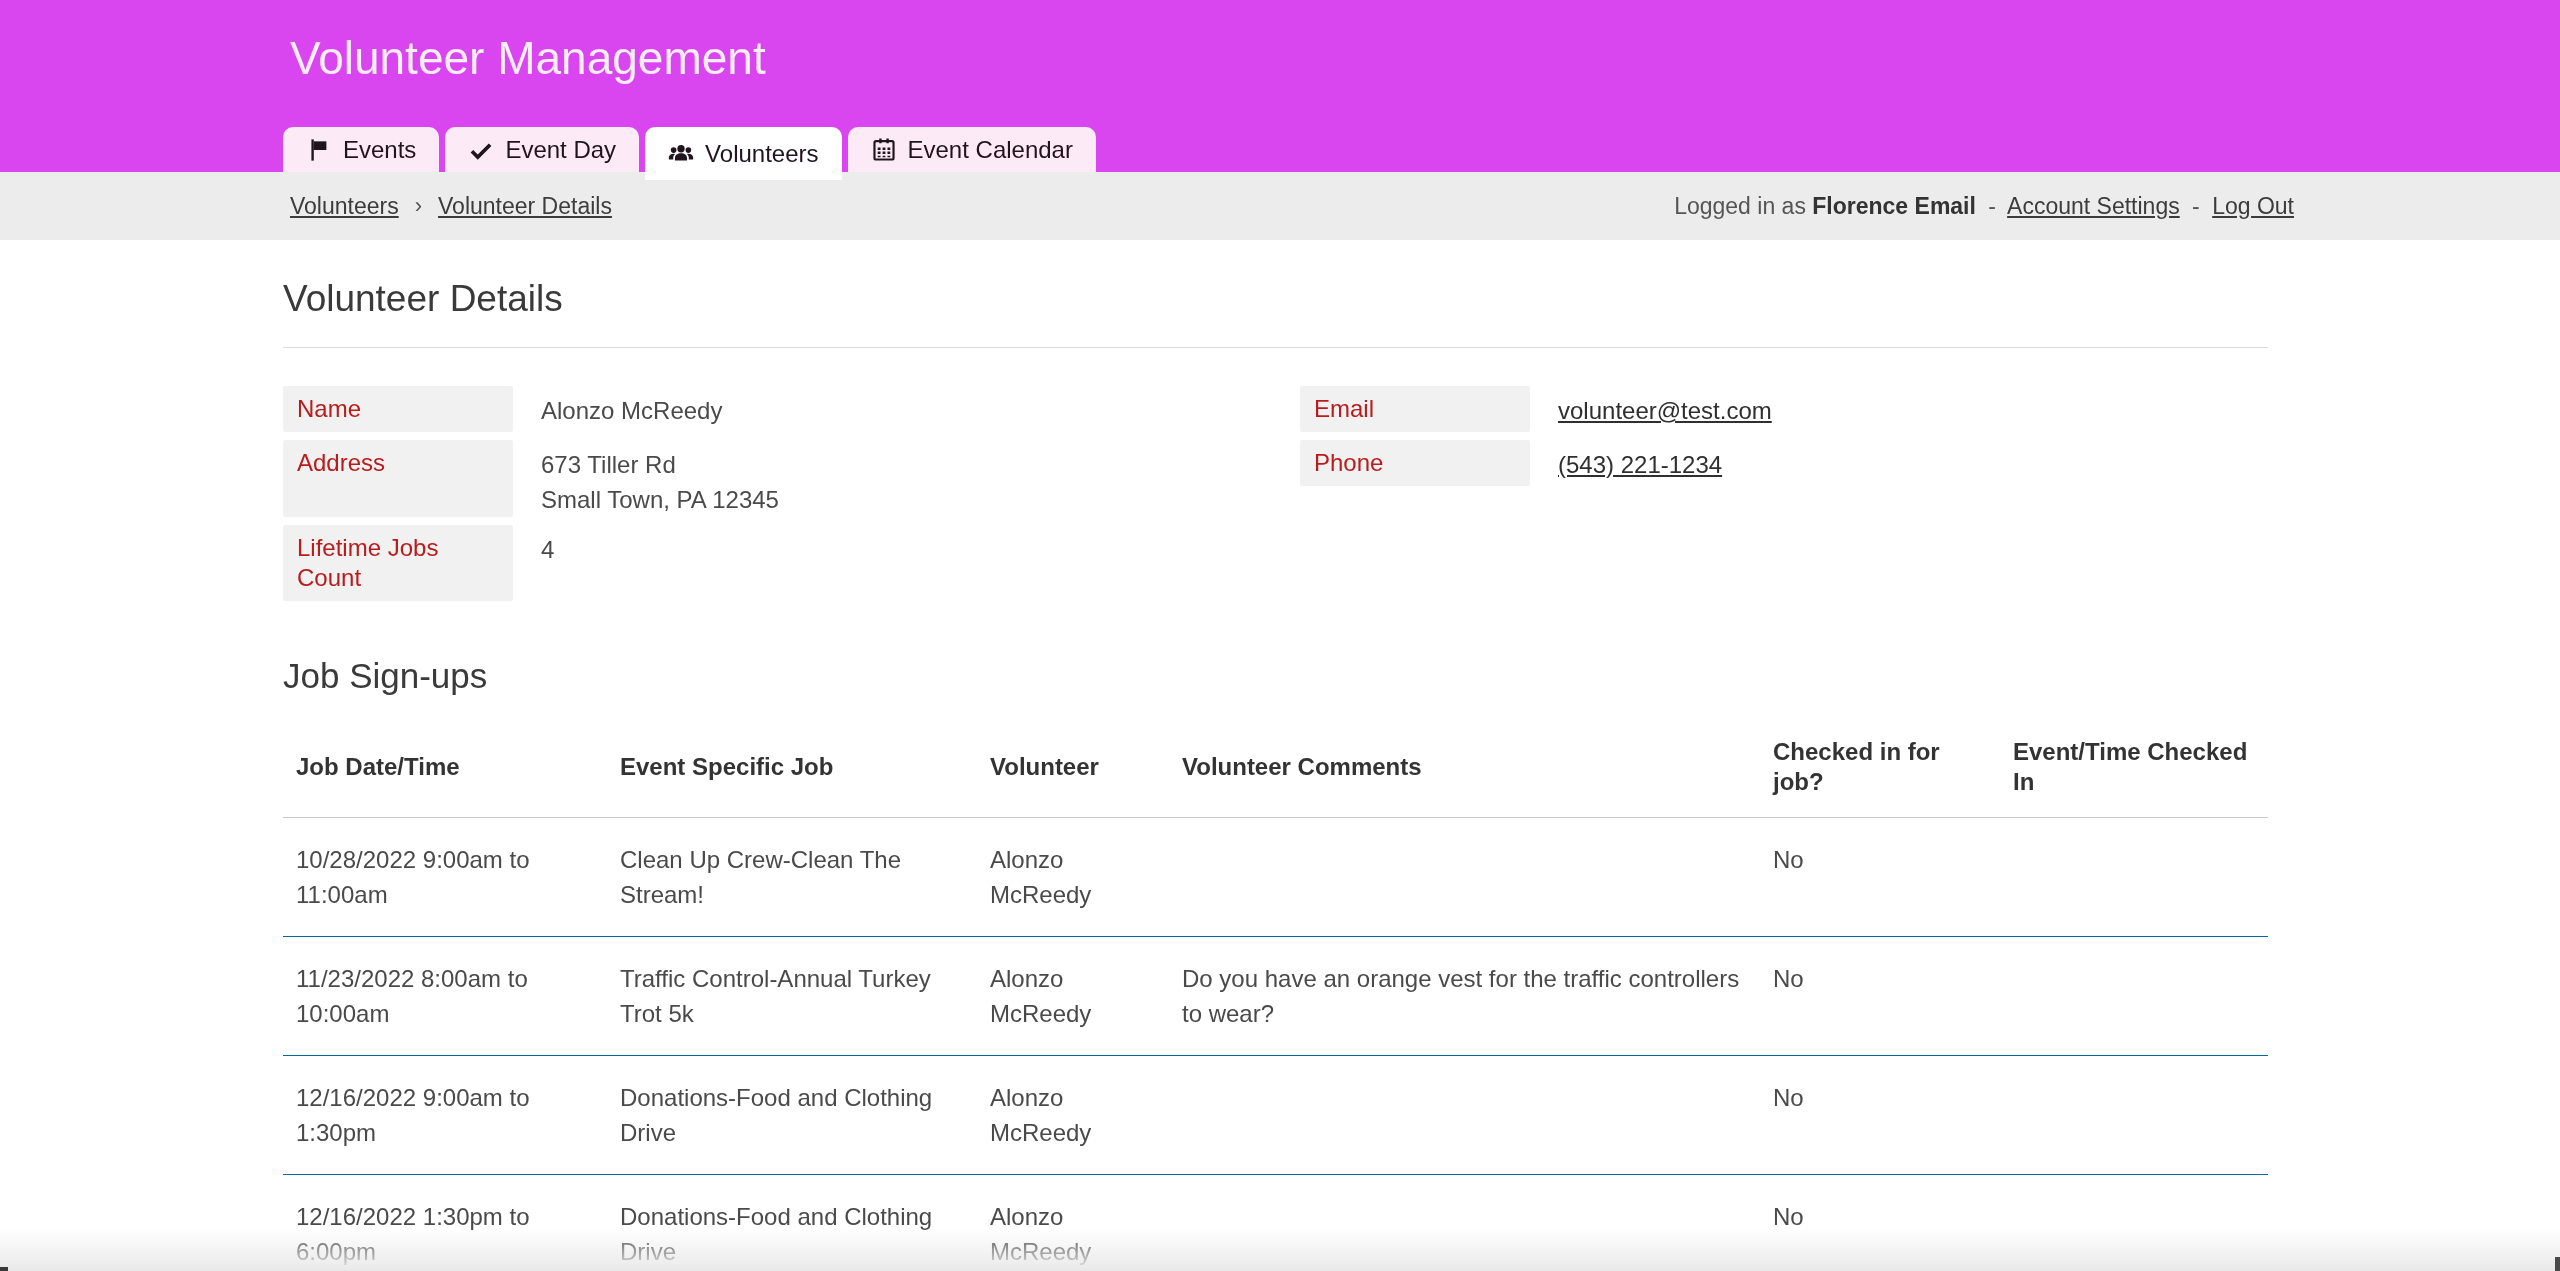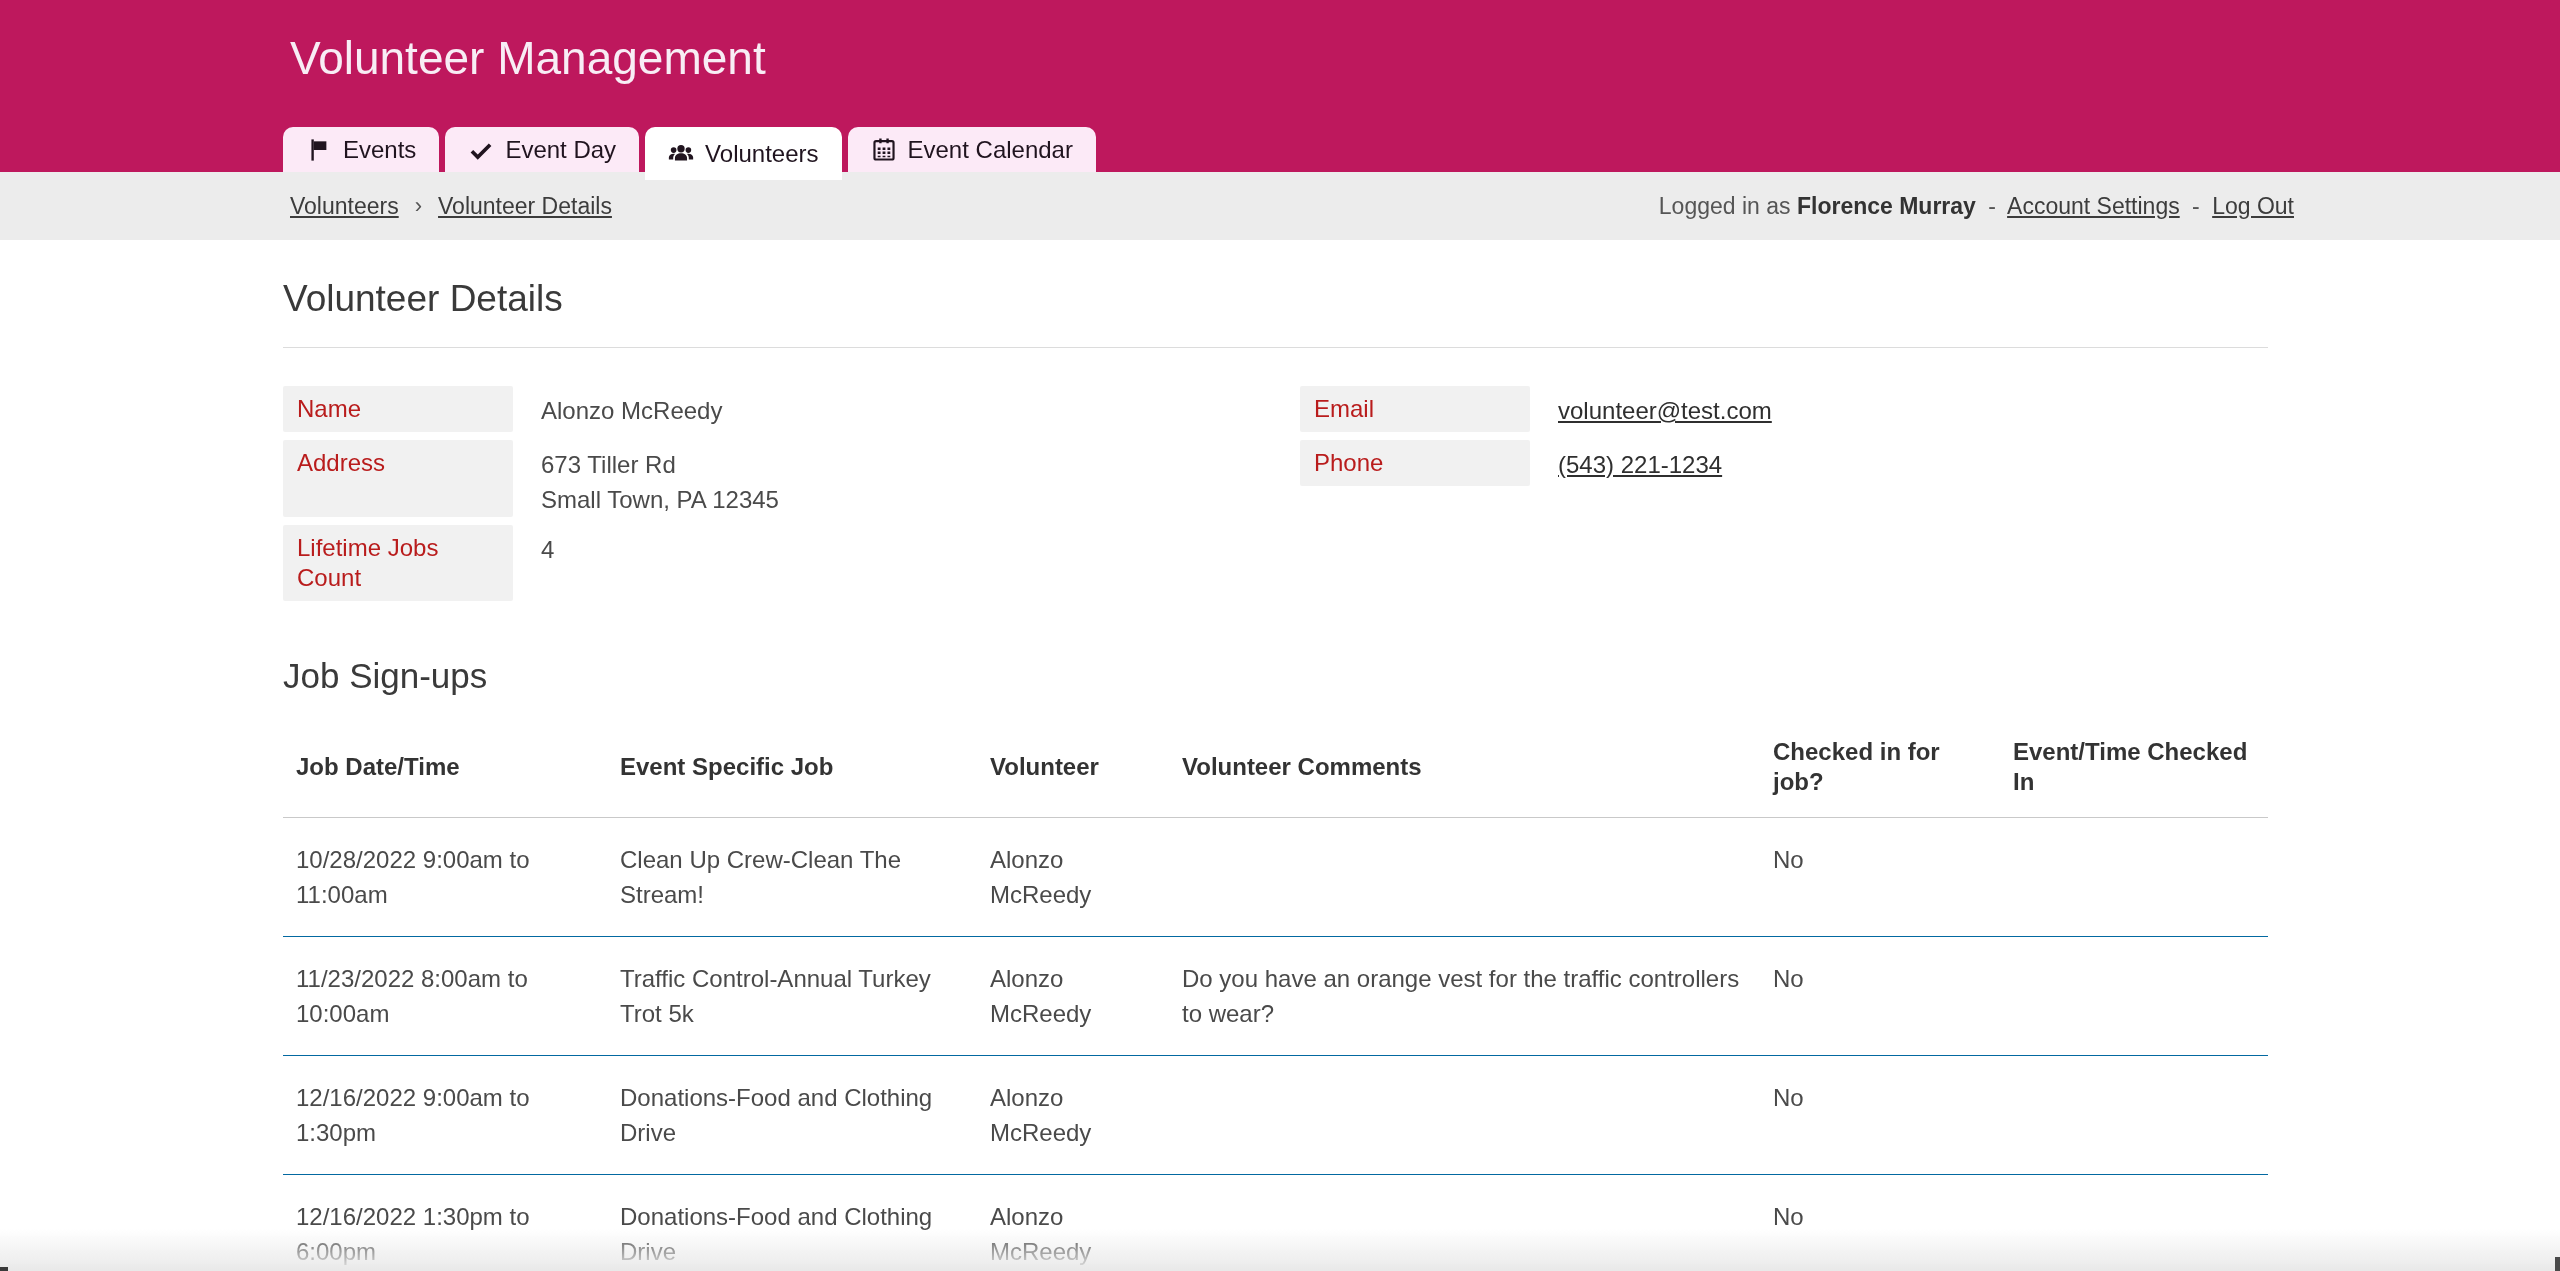--- a/index.html
+++ b/index.html
@@ -1,18 +1,18 @@
 <!DOCTYPE html>
 <html><head>
 <meta charset="utf-8">
 <style>
   html,body{margin:0;padding:0;width:2560px;height:1271px;overflow:hidden;background:#fff;
     font-family:"Liberation Sans","DejaVu Sans",sans-serif;}
   
-  .banner{position:relative;z-index:2;height:172px;background:#be185d;}
+  .banner{position:relative;z-index:2;height:172px;background:#d946ef;}
   .banner h1{margin:0;padding:30px 0 0 290px;font-size:46px;font-weight:400;color:#f8edf5;line-height:56px;}
   .tabs{position:absolute;left:283px;bottom:0;display:flex;align-items:flex-end;gap:6px;}
   .tab{display:flex;align-items:center;gap:11px;height:45px;padding:0 23px;background:#fceaf7;
     border-radius:10px 10px 0 0;font-size:24px;color:#20141f;cursor:pointer;white-space:nowrap;}
   .tab--active{background:#ffffff;height:53px;margin-bottom:-8px;position:relative;z-index:3;}
   .tab .ticon{display:flex;align-items:center;}
   .tab svg{width:26px;height:26px;fill:#20141f;}
   
   .topbar{height:68px;background:#ececec;display:flex;align-items:center;justify-content:space-between;
     padding:0 266px 0 290px;font-size:23px;color:#4a4a4a;}
@@ -100,21 +100,21 @@
 </header>
 
 <div class="topbar">
   <div class="crumbs">
     <a>Volunteers</a>
     <span class="crumb-sep">›</span>
     <a>Volunteer Details</a>
   </div>
   <div class="session">
     <span>Logged in as</span>
-    <span class="uname">Florence Murray</span>
+    <span class="uname">Florence Email</span>
     <span class="dash">-</span>
     <a>Account Settings</a>
     <span class="dash">-</span>
     <a>Log Out</a>
   </div>
 </div>
 
 <main class="container">
 
   <h2 class="h1page">Volunteer Details</h2>

